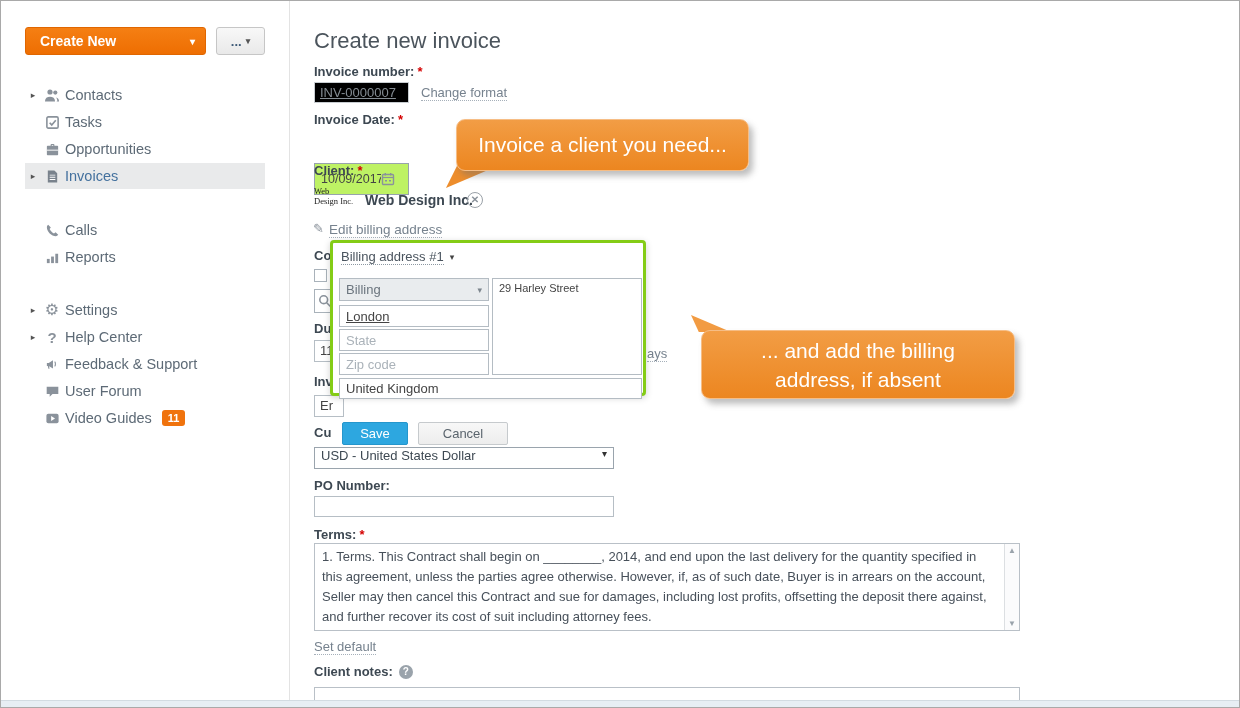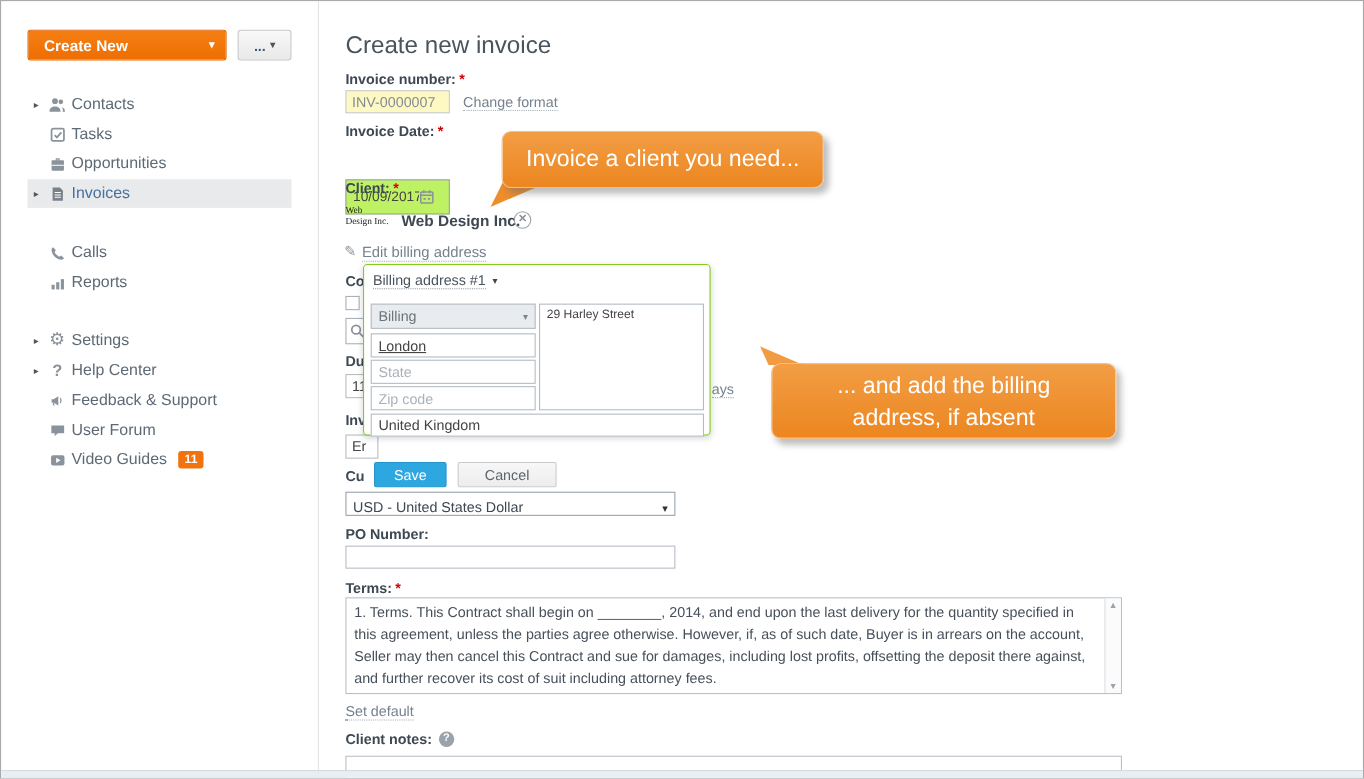--- a/index.html
+++ b/index.html
@@ -27,22 +27,22 @@
   .nav-lbl{margin-left:2px;white-space:nowrap;}
   .badge{margin-left:10px;background:#f0730d;color:#fff;font-size:11px;font-weight:bold;border-radius:3px;padding:2px 6px;line-height:12px;}
   .glyph{font-size:16px;line-height:1;}
 
   
   .title{left:313px;top:27px;font-size:22px;color:#4b545c;}
   .lbl{font-size:13px;font-weight:bold;color:#3d4852;white-space:nowrap;}
   .req{color:#d40000;font-weight:bold;margin-left:3px;}
   .lnk{font-size:13px;color:#76828e;border-bottom:1px dotted #a6b0ba;text-decoration:none;cursor:pointer;white-space:nowrap;}
   .inp{border:1px solid #b6bec5;background:#fff;font-family:"Liberation Sans",sans-serif;font-size:13px;color:#444;padding:0 5px;}
-  .inp.ro{background:#fef9c3;border-color:#c8cdd1;color:#858d94;}
-  .fake-select{border:1px solid #9aa4ad;background:#fff;font-size:13px;color:#3d4852;display:flex;align-items:flex-end;padding:0 6px;cursor:pointer;gap:48px;}
+  .inp.ro{background:#000000;border-color:#c8cdd1;color:#858d94;text-decoration:underline;}
+  .fake-select{border:1px solid #9aa4ad;background:#fff;font-size:13px;color:#3d4852;display:flex;align-items:flex-start;padding:0 6px;cursor:pointer;gap:48px;}
   .fake-select .tx{flex:1;white-space:nowrap;overflow:hidden;}
   .fake-select .dd{font-size:10px;color:#333;}
   .date-wrap{left:313px;top:130px;width:95px;height:32px;border:1px solid #98a3ac;background:#bef264;display:flex;align-items:center;margin-top:32px;}
   .date-wrap input{border:none;outline:none;width:66px;font-size:12.5px;color:#444;padding:0 0 0 6px;font-family:"Liberation Sans",sans-serif;background:transparent;}
   .logo{left:313px;top:186px;font-family:"Liberation Serif",serif;font-size:8.5px;color:#222;line-height:9.5px;}
   .client-name{left:364px;top:191px;font-size:14px;font-weight:bold;color:#3d4852;}
   .rm{left:466px;top:191px;width:16px;height:16px;border:1.5px solid #9aa1a8;border-radius:50%;color:#8a929b;
       font-size:10px;font-weight:bold;display:flex;align-items:center;justify-content:center;cursor:pointer;line-height:1;}
   .pencil{left:312px;top:220px;font-size:13px;color:#8a929b;}
   .help{width:14px;height:14px;background:#9aa3ab;border-radius:50%;color:#fff;font-size:10px;font-weight:bold;
@@ -51,21 +51,21 @@
   .terms-text{position:absolute;left:0;top:0;right:15px;bottom:0;padding:3px 8px 3px 7px;font-size:13px;line-height:1.55;color:#47505a;overflow:hidden;}
   .sbar{position:absolute;top:0;right:0;width:15px;height:100%;background:#fbfbfc;border-left:1px solid #dcdfe2;}
   .sbar .ar{position:absolute;left:0;width:100%;text-align:center;font-size:8px;color:#9aa3ab;cursor:pointer;}
   .notes-area{left:313px;top:686px;width:706px;height:40px;border:1px solid #b9c0c7;background:#fff;}
   #bottom-strip{left:0;top:699px;width:1238px;height:9px;background:#e7eef4;border-top:1px solid #d2dbe2;}
 
   
   .frag{z-index:1;}
 
   
-  #popup{left:329px;top:239px;width:316px;height:156px;background:#fff;border:1px solid #84cc16;border-radius:4px;
+  #popup{left:329px;top:239px;width:316px;height:156px;background:#fff;border:3px solid #84cc16;border-radius:4px;
          box-shadow:0 2px 7px rgba(0,0,0,.18);z-index:5;}
   #popup .hdr{position:absolute;left:8px;top:6px;font-size:13px;color:#4a545e;display:flex;align-items:center;gap:6px;cursor:pointer;}
   #popup .hdr .tx{border-bottom:1px dotted #8d98a2;}
   #popup .hdr .dd{font-size:9px;color:#444;}
   .p-inp{position:absolute;border:1px solid #b4bcc3;background:#fff;font-family:"Liberation Sans",sans-serif;font-size:13px;color:#444;padding:0 6px;}
   .p-inp::placeholder{color:#aab2b9;}
   .p-sel{position:absolute;border:1px solid #b4bcc3;background:#e9ecee;font-size:13px;color:#6b757e;display:flex;align-items:center;padding:0 6px;cursor:pointer;}
   .p-sel .tx{flex:1;}
   .p-sel .dd{font-size:9px;color:#7d868e;}
   .p-street{position:absolute;left:159px;top:35px;width:150px;height:97px;border:1px solid #b4bcc3;background:#fff;

